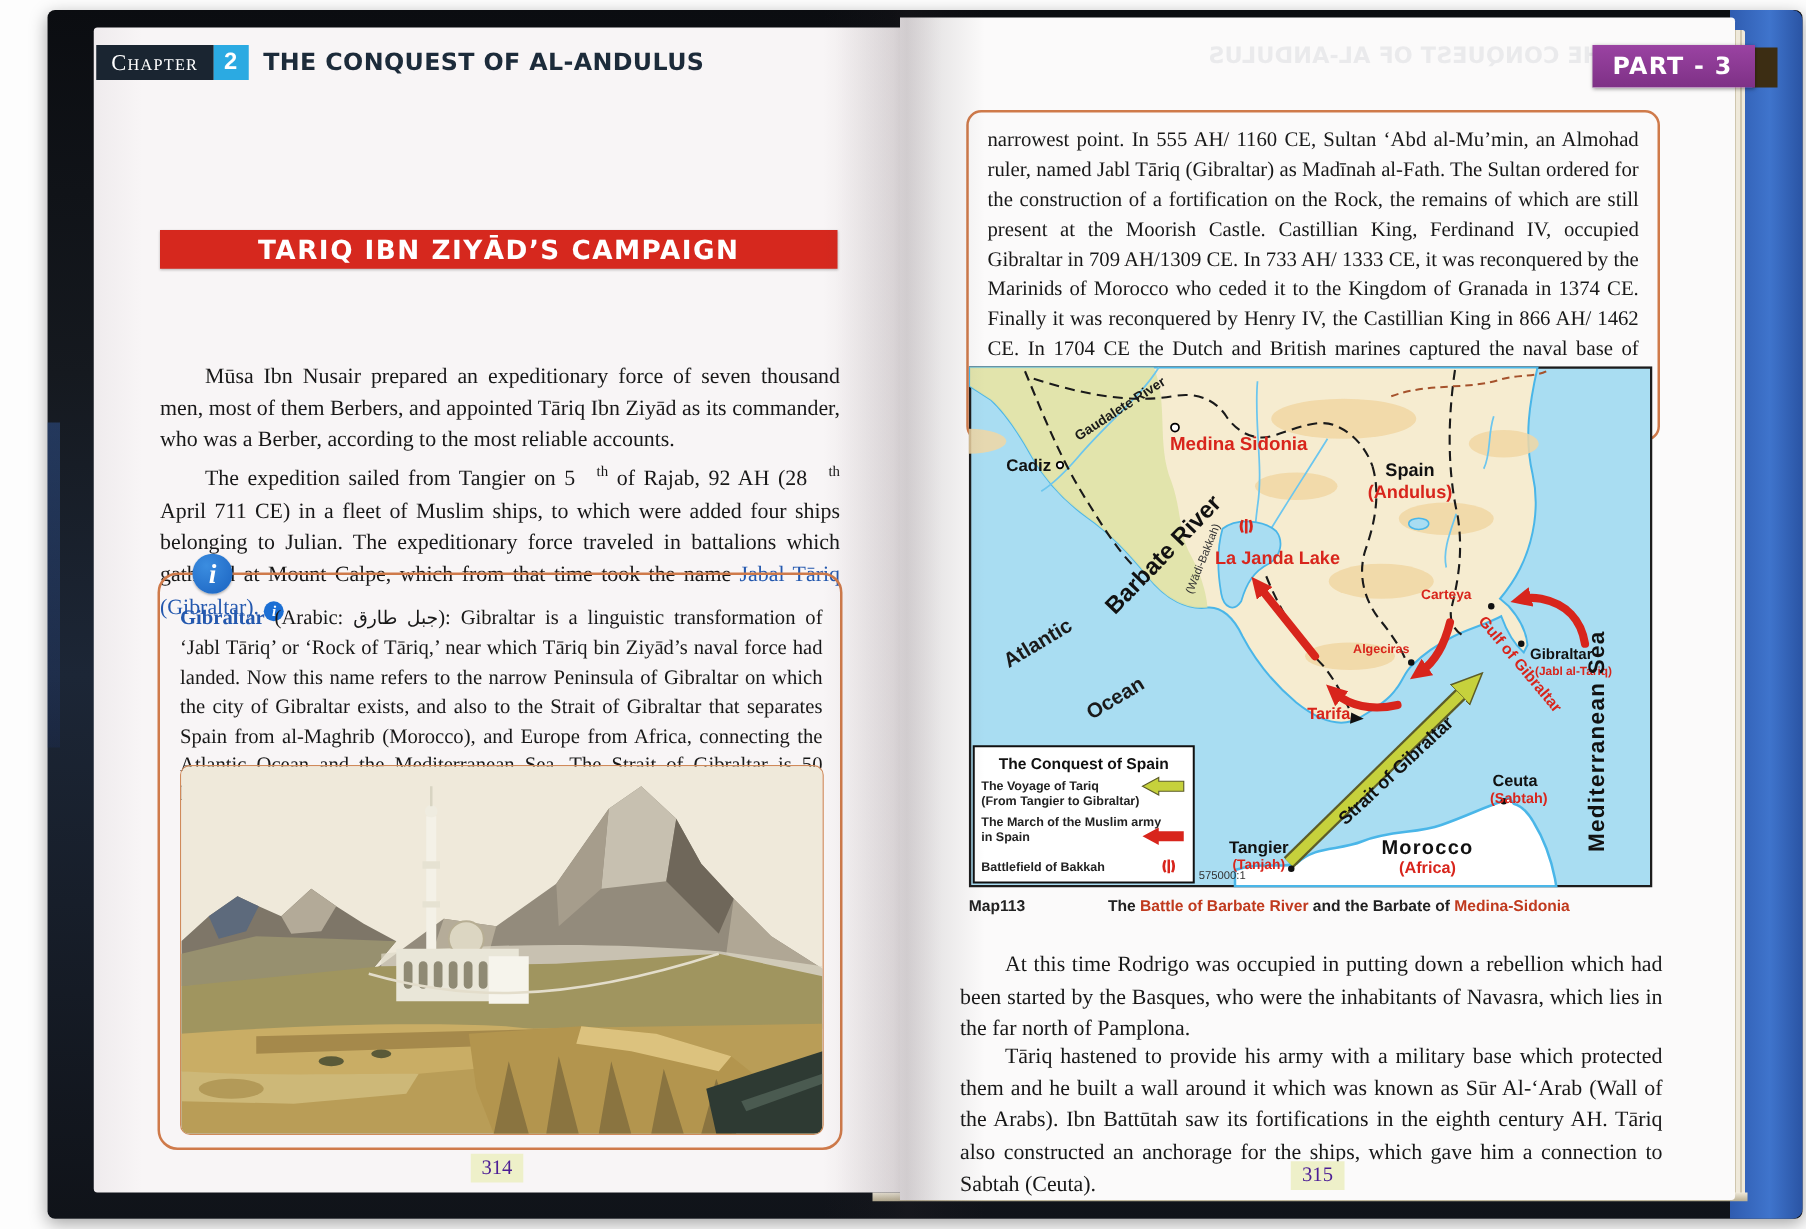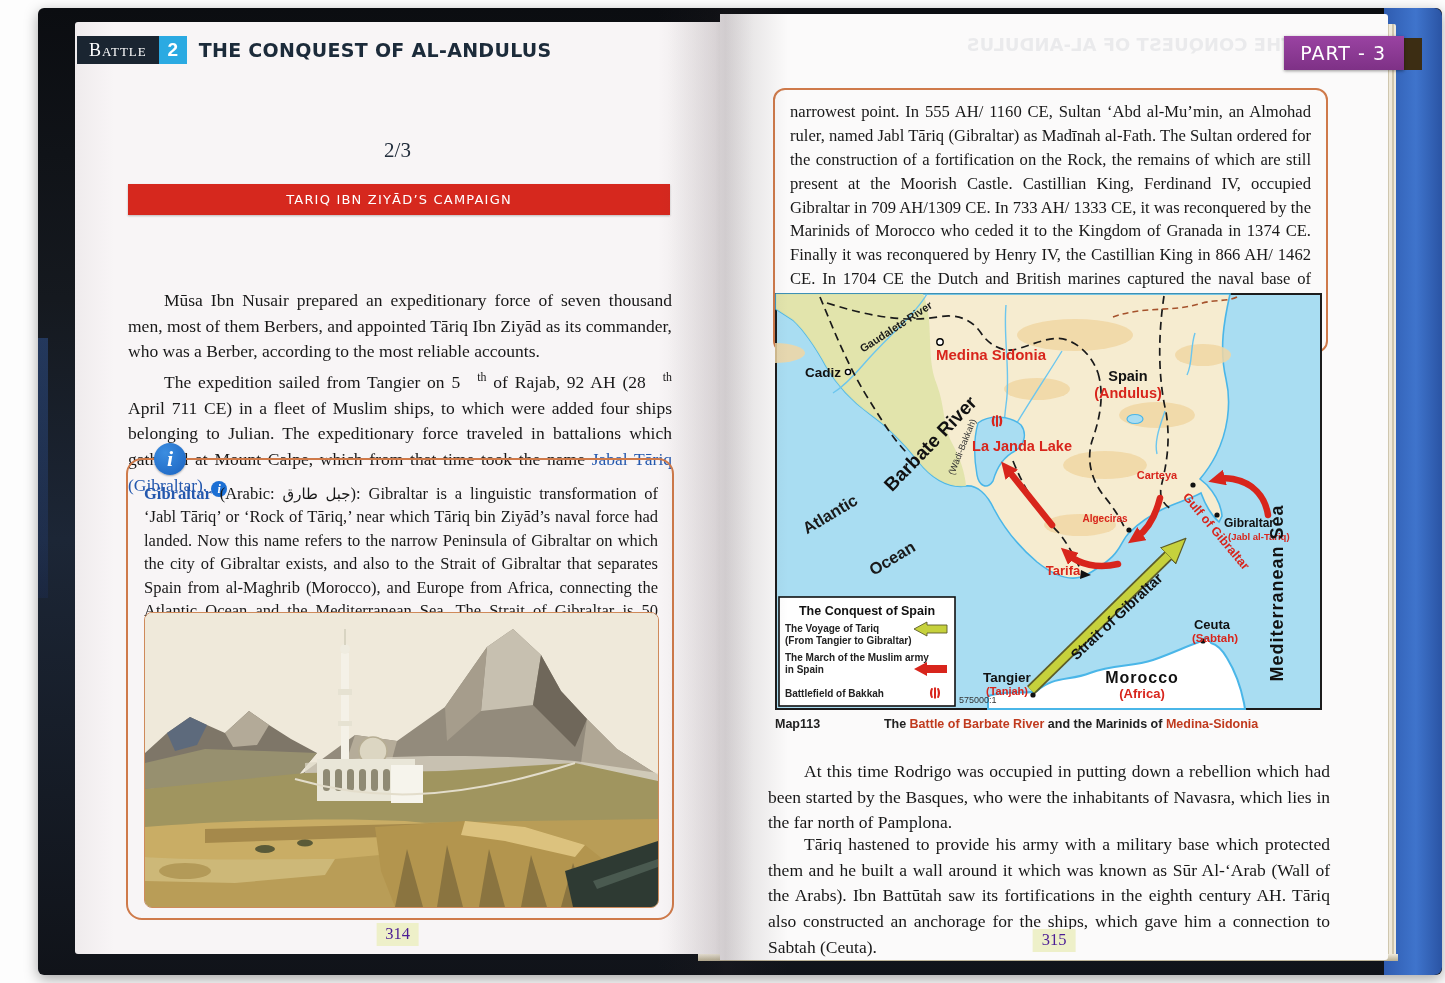--- a/index.html
+++ b/index.html
@@ -29,21 +29,21 @@
   .chap-box{background:#1a2531;color:#fff;display:flex;align-items:center;padding:0 12px;
     font-family:"Liberation Serif",serif;font-variant:small-caps;font-size:18px;letter-spacing:1px;}
   .num-box{background:#2baae2;color:#fff;display:flex;align-items:center;justify-content:center;
     width:28px;font-family:"Liberation Sans","DejaVu Sans",sans-serif;font-weight:bold;font-size:19px;}
   .chap-title{margin-left:12px;display:flex;align-items:center;color:#1c2b3a;
     font-family:"DejaVu Sans","Liberation Sans",sans-serif;font-weight:bold;font-size:19px;letter-spacing:.3px;}
   .section-num{position:absolute;left:0;top:116px;width:100%;text-align:center;
     font-size:21px;color:#232e3c;}
   .red-banner{position:absolute;left:53px;top:162px;width:542px;height:31px;background:#d6281e;
     display:flex;align-items:center;justify-content:center;color:#fff;
-    font-family:"DejaVu Sans","Liberation Sans",sans-serif;font-weight:normal;font-size:13px;letter-spacing:1.2px;
+    font-family:"DejaVu Sans","Liberation Sans",sans-serif;font-weight:bold;font-size:21px;letter-spacing:1.2px;
     box-shadow:0 1px 2px rgba(0,0,0,.25);}
   .para{font-size:17.5px;line-height:1.47;color:#181818;text-align:justify;white-space:pre-wrap;}
   .indent{text-indent:36px;display:block;}
   .lp-para1{position:absolute;left:53px;top:266px;width:544px;}
   .lp-para2{position:absolute;left:53px;top:348px;width:544px;}
   sup.s{vertical-align:super;font-size:.68em;line-height:0;margin-left:17px;}
   .blue-link{color:#2458ae;}
   .info-dot{display:inline-block;width:16px;height:16px;border-radius:50%;background:#1c6fd4;color:#fff;
     text-align:center;font-family:"Liberation Serif",serif;font-weight:bold;font-style:italic;
     font-size:12px;line-height:16px;vertical-align:-2px;margin-left:4px;}
@@ -64,21 +64,21 @@
   .photo-frame{position:absolute;left:16px;top:152px;width:513px;height:294px;border-radius:8px;
     overflow:hidden;border:1px solid #cf8a5a;}
   .page-num{position:absolute;bottom:8px;left:50%;transform:translateX(-50%);
     background:#eef0c9;padding:1px 9px 2px;font-size:16.5px;color:#4c1d95;}
   
   .ghost-title{position:absolute;left:220px;top:20px;width:380px;text-align:center;
     transform:scaleX(-1);color:#5a6a7a;opacity:.10;
     font-family:"DejaVu Sans",sans-serif;font-weight:bold;font-size:18px;}
   .part-badge{position:absolute;right:-16px;top:22px;height:34px;background:linear-gradient(180deg,#9a43a2,#7e3186);
     color:#fff;display:flex;align-items:center;padding:0 18px 0 16px;
-    font-family:"DejaVu Sans","Liberation Sans",sans-serif;font-weight:normal;font-size:19px;letter-spacing:1px;
+    font-family:"DejaVu Sans","Liberation Sans",sans-serif;font-weight:bold;font-size:19px;letter-spacing:1px;
     box-shadow:0 1px 3px rgba(0,0,0,.4);}
   .part-notch{position:absolute;right:-34px;top:24px;width:20px;height:32px;background:#3c2d13;}
   .cont-box{position:absolute;left:53px;top:74px;width:555px;border:2px solid #cf7a4a;border-radius:12px;
     padding:10px 15px 12px;box-sizing:border-box;font-size:16.6px;line-height:1.44;text-align:justify;
     color:#181818;white-space:pre-wrap;}
   .wiki{font-style:italic;}
   .map-fig{position:absolute;left:55px;top:279px;width:547px;}
   .map-caption{display:flex;align-items:baseline;margin-top:3px;
     font-family:"Liberation Sans","DejaVu Sans",sans-serif;font-weight:bold;font-size:12.5px;color:#222;}
   .map-id{flex:0 0 auto;}
@@ -93,26 +93,25 @@
 <body>
 
 <div class="book">
   <div class="left-cover-hint"></div>
   <div class="blue-cover"></div>
   <div class="page-edges-right"></div>
   <div class="bottom-edge"></div>
 
   <div class="page page-left">
     <div class="chapter-bar">
-      <div class="chap-box">Battle</div>
+      <div class="chap-box">Chapter</div>
       <div class="num-box">2</div>
       <div class="chap-title">THE CONQUEST OF AL-ANDULUS</div>
     </div>
 
-    <div class="section-num">2/3</div>
 
     <div class="red-banner">TARIQ IBN ZIYĀD’S CAMPAIGN</div>
 
     <div class="para lp-para1"><span class="indent">Mūsa Ibn Nusair prepared an expeditionary force of seven thousand men, most of them Berbers, and appointed Tāriq Ibn Ziyād as its commander, who was a Berber, according to the most reliable accounts.</span></div>
 
     <div class="para lp-para2"><span style="display:inline-block;width:36px;"></span><span>The expedition sailed from Tangier on 5</span><sup class="s">th</sup><span> of Rajab, 92 AH (28</span><sup class="s">th</sup><span> April 711 CE) in a fleet of Muslim ships, to which were added four ships belonging to Julian. The expeditionary force traveled in battalions which gathered at Mount Calpe, which from that time took the name </span><span class="blue-link">Jabal Tāriq (Gibraltar).</span><span class="info-dot">i</span></div>
 
     <div class="info-box">
       <div class="info-icon">i</div>
       <div class="info-text"><span class="term">Gibraltar</span><span> (Arabic: </span><span class="arabic">جبل طارق</span><span>): Gibraltar is a linguistic transformation of ‘Jabl Tāriq’ or ‘Rock of Tāriq,’ near which Tāriq bin Ziyād’s naval force had landed. Now this name refers to the narrow Peninsula of Gibraltar on which the city of Gibraltar exists, and also to the Strait of Gibraltar that separates Spain from al-Maghrib (Morocco), and Europe from Africa, connecting the Atlantic Ocean and the Mediterranean Sea. The Strait of Gibraltar is 50 kilometers long and 14 kilometers wide at its</span><span class="red-arrow"><span class="shaft"></span><span class="head"></span></span></div>
@@ -310,21 +309,21 @@
           <path d="M172,332 L152,332 L152,329 L139,336 L152,343 L152,340 L172,340 Z" fill="#c6d13c" stroke="#5c5c28" stroke-width=".9"></path>
           <text x="10" y="368" font-size="10" font-weight="bold" fill="#222">The March of the Muslim army</text>
           <text x="10" y="380" font-size="10" font-weight="bold" fill="#222">in Spain</text>
           <path d="M172,372 L152,372 L152,369 L139,376 L152,383 L152,380 L172,380 Z" fill="#d8251c"></path>
           <text x="10" y="404" font-size="10" font-weight="bold" fill="#222">Battlefield of Bakkah</text>
           <use href="#bf" transform="translate(160,400) scale(1.1)"></use>
         </g>
       </svg>
       <div class="map-caption">
         <span class="map-id">Map113</span>
-        <span class="cap-mid"><span>The </span><span class="cap-red">Battle of Barbate River</span><span> and the Marinids of </span><span class="cap-red">Medina-Sidonia</span></span>
+        <span class="cap-mid"><span>The </span><span class="cap-red">Battle of Barbate River</span><span> and the Barbate of </span><span class="cap-red">Medina-Sidonia</span></span>
       </div>
     </div>
 
     <div class="para rp-para1"><span class="indent">At this time Rodrigo was occupied in putting down a rebellion which had been started by the Basques, who were the inhabitants of Navasra, which lies in the far north of Pamplona.</span></div>
 
     <div class="para rp-para2"><span style="display:inline-block;width:36px;"></span><span>Tāriq hastened to provide his army with a military base which protected them and he built a wall around it which was known as </span><span class="it">Sūr Al-‘Arab</span><span> (Wall of the Arabs). Ibn Battūtah saw its fortifications in the eighth century AH. Tāriq also constructed an anchorage for the ships, which gave him a connection to Sabtah (Ceuta).</span></div>
 
     <div class="page-num">315</div>
   </div>
 

